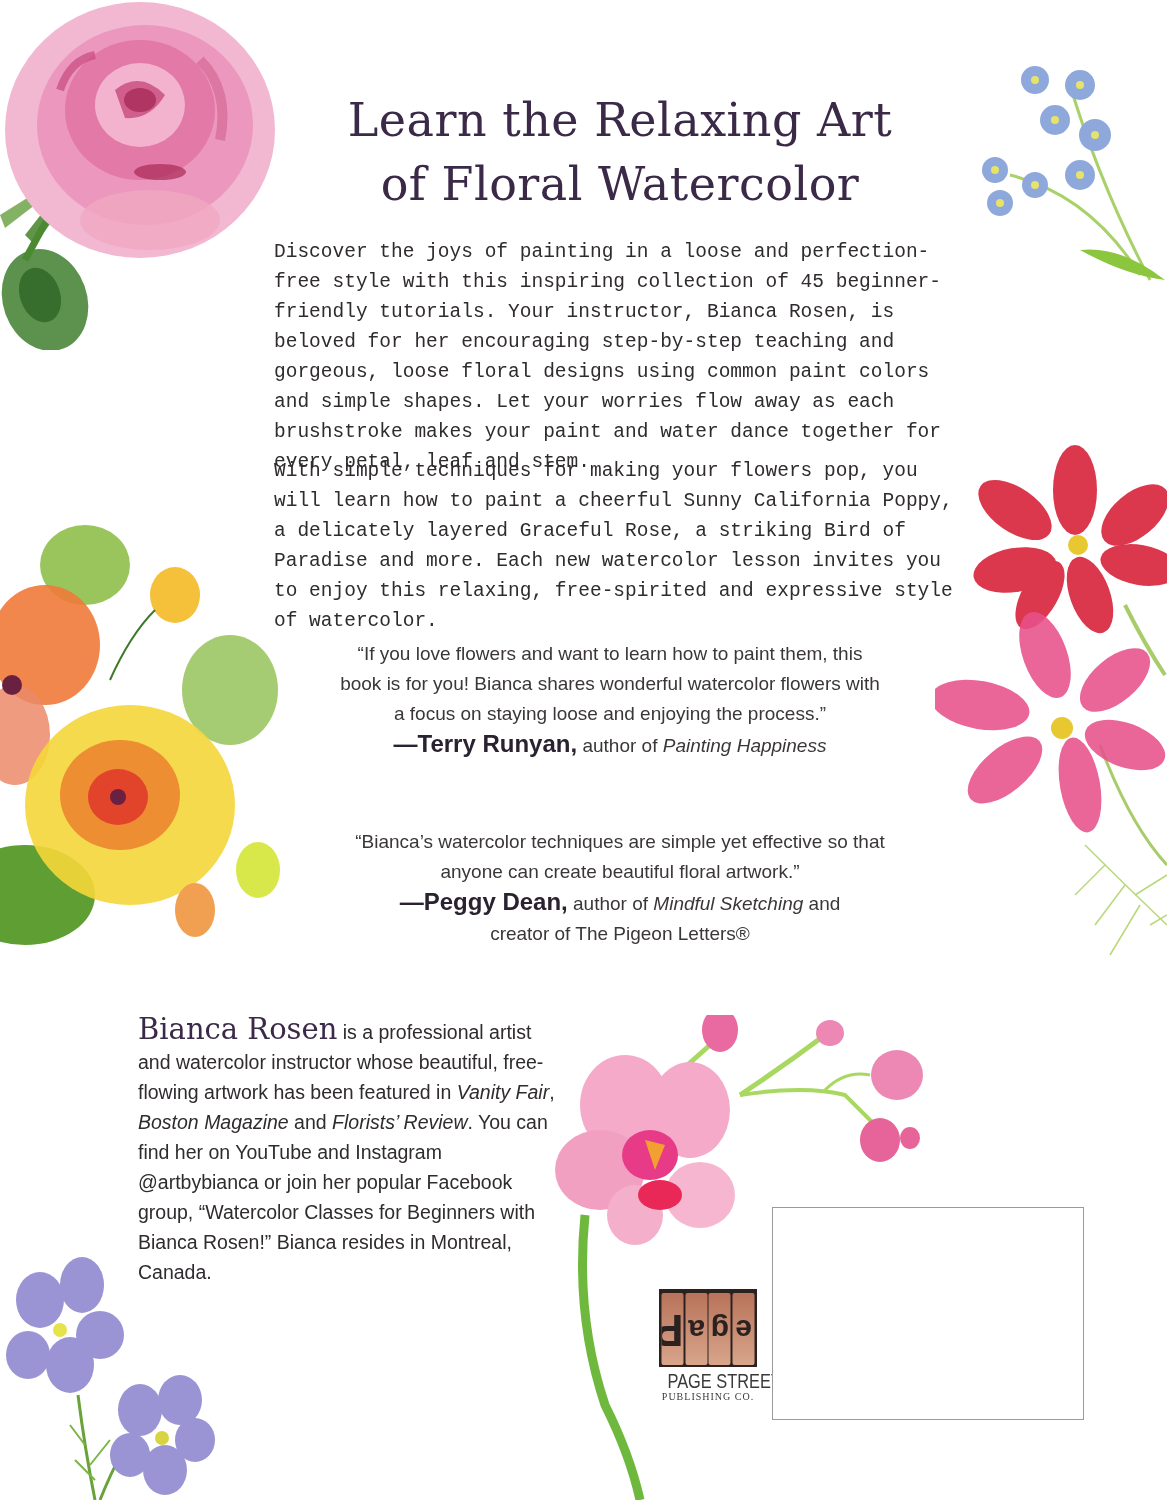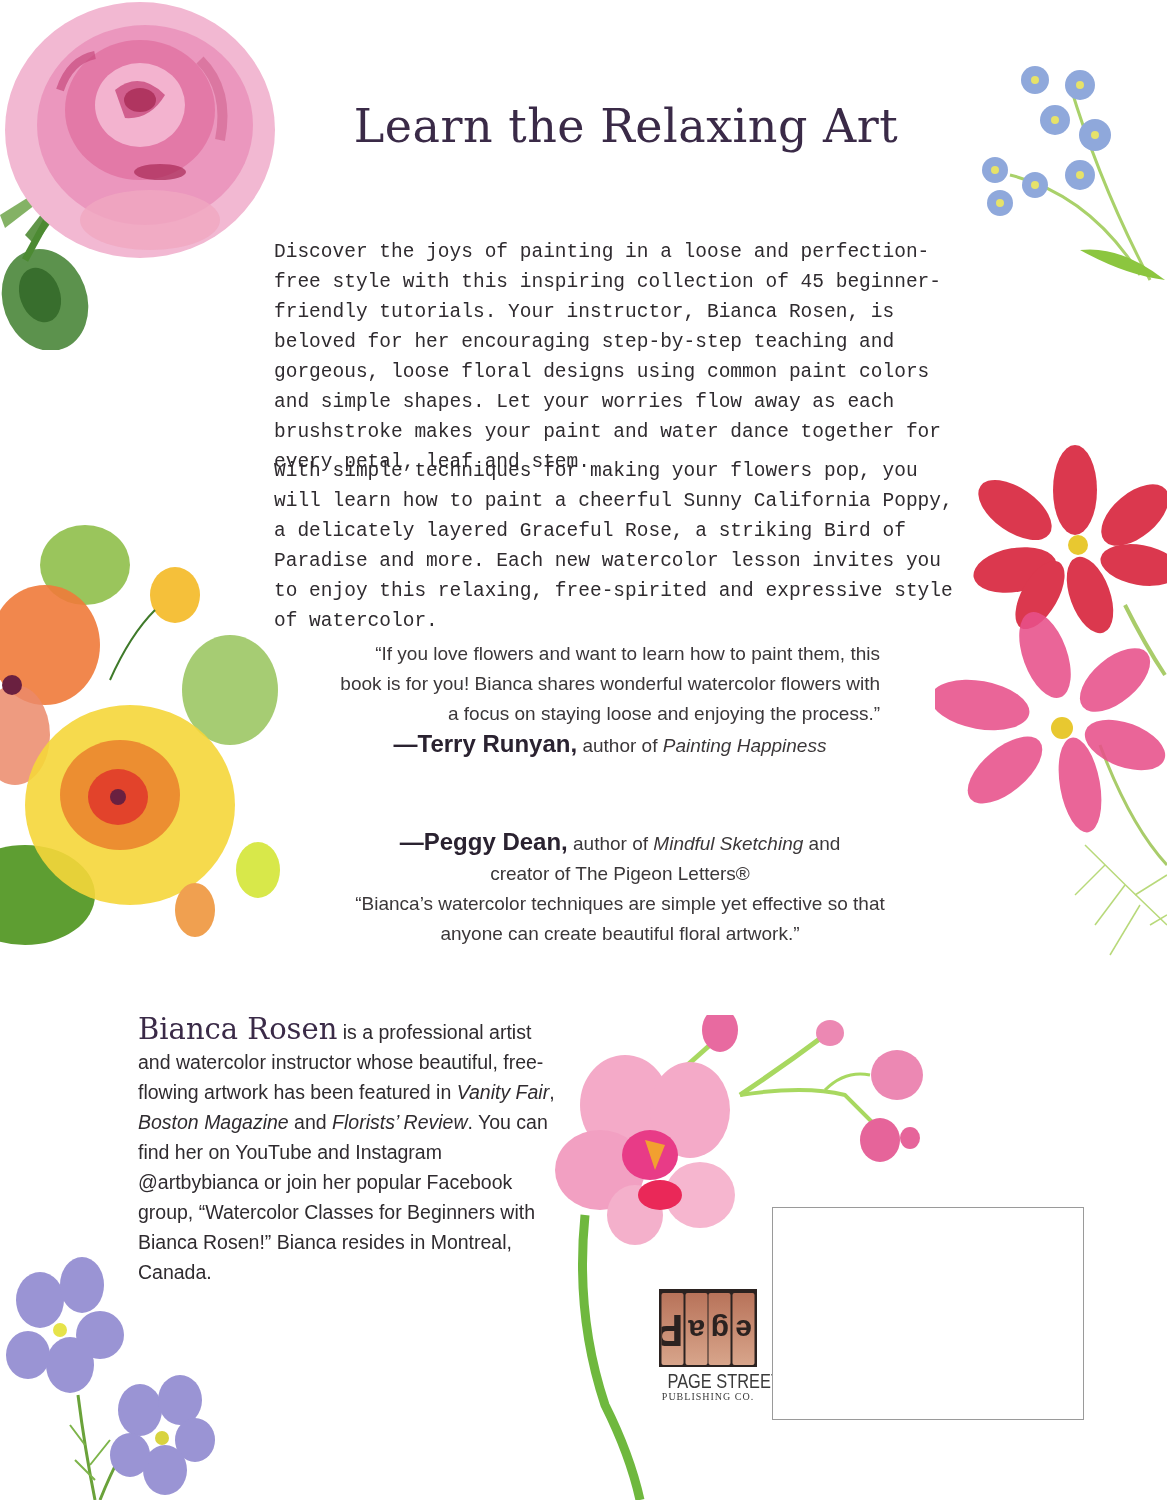--- a/index.html
+++ b/index.html
@@ -210,39 +210,40 @@
         <ellipse cx="180" cy="150" rx="22" ry="25"></ellipse>
       <ellipse cx="195" cy="190" rx="20" ry="22"></ellipse>
         <ellipse cx="165" cy="220" rx="22" ry="25"></ellipse>
       <ellipse cx="130" cy="205" rx="20" ry="22"></ellipse>
     </g>
     <circle cx="60" cy="80" r="7" fill="#e6e34a"></circle>
     <circle cx="162" cy="188" r="7" fill="#d8d340"></circle>
   </svg>
 </div>
 
-<h1 class="title" style="margin:6px;">
+<h1 class="title" style="margin:0;">
   <span>Learn the Relaxing Art</span><br>
+  <span>of Floral Watercolor</span>
 </h1>
 
 <p class="body-text para1" style="margin:0;">Discover the joys of painting in a loose and perfection-free style with this inspiring collection of 45 beginner-friendly tutorials. Your instructor, Bianca Rosen, is beloved for her encouraging step-by-step teaching and gorgeous, loose floral designs using common paint colors and simple shapes. Let your worries flow away as each brushstroke makes your paint and water dance together for every petal, leaf and stem.</p>
 <p class="body-text para2" style="margin:0;">With simple techniques for making your flowers pop, you will learn how to paint a cheerful Sunny California Poppy, a delicately layered Graceful Rose, a striking Bird of Paradise and more. Each new watercolor lesson invites you to enjoy this relaxing, free-spirited and expressive style of watercolor.</p>
 
 <div class="quote quote1">
-  <div style="padding:0 10px;text-align:right;">“If you love flowers and want to learn how to paint them, this book is for you! Bianca shares wonderful watercolor flowers with a focus on staying loose and enjoying the process.”</div>
+  <div style="padding:0 10px;">“If you love flowers and want to learn how to paint them, this book is for you! Bianca shares wonderful watercolor flowers with a focus on staying loose and enjoying the process.”</div>
   <div>
     <span class="attr-name">—Terry Runyan,</span><span> author of </span><span class="attr-italic">Painting Happiness</span>
   </div>
 </div>
 
 <div class="quote quote2">
+  <div style="padding:0 10px;">“Bianca’s watercolor techniques are simple yet effective so that anyone can create beautiful floral artwork.”</div>
   <div style="padding:0 40px;">
     <span class="attr-name">—Peggy Dean,</span><span> author of </span><span class="attr-italic">Mindful Sketching</span><span> and creator of The Pigeon Letters®</span>
   </div>
-  <div style="padding:0 10px;">“Bianca’s watercolor techniques are simple yet effective so that anyone can create beautiful floral artwork.”</div>
 </div>
 
 <p class="bio" style="margin:4px;">
   <span class="bio-name">Bianca Rosen</span><span> is a professional artist and watercolor instructor whose beautiful, free-flowing artwork has been featured in </span><i>Vanity Fair</i><span>, </span><i>Boston Magazine</i><span> and </span><i>Florists’ Review</i><span>. You can find her on YouTube and Instagram @artbybianca or join her popular Facebook group, “Watercolor Classes for Beginners with Bianca Rosen!” Bianca resides in Montreal, Canada.</span>
 </p>
 
 <div class="logo">
   <div class="logo-block">
     <span style="transform:rotate(180deg);">P</span>
     <span style="transform:rotate(180deg);font-size:30px;">a</span>

